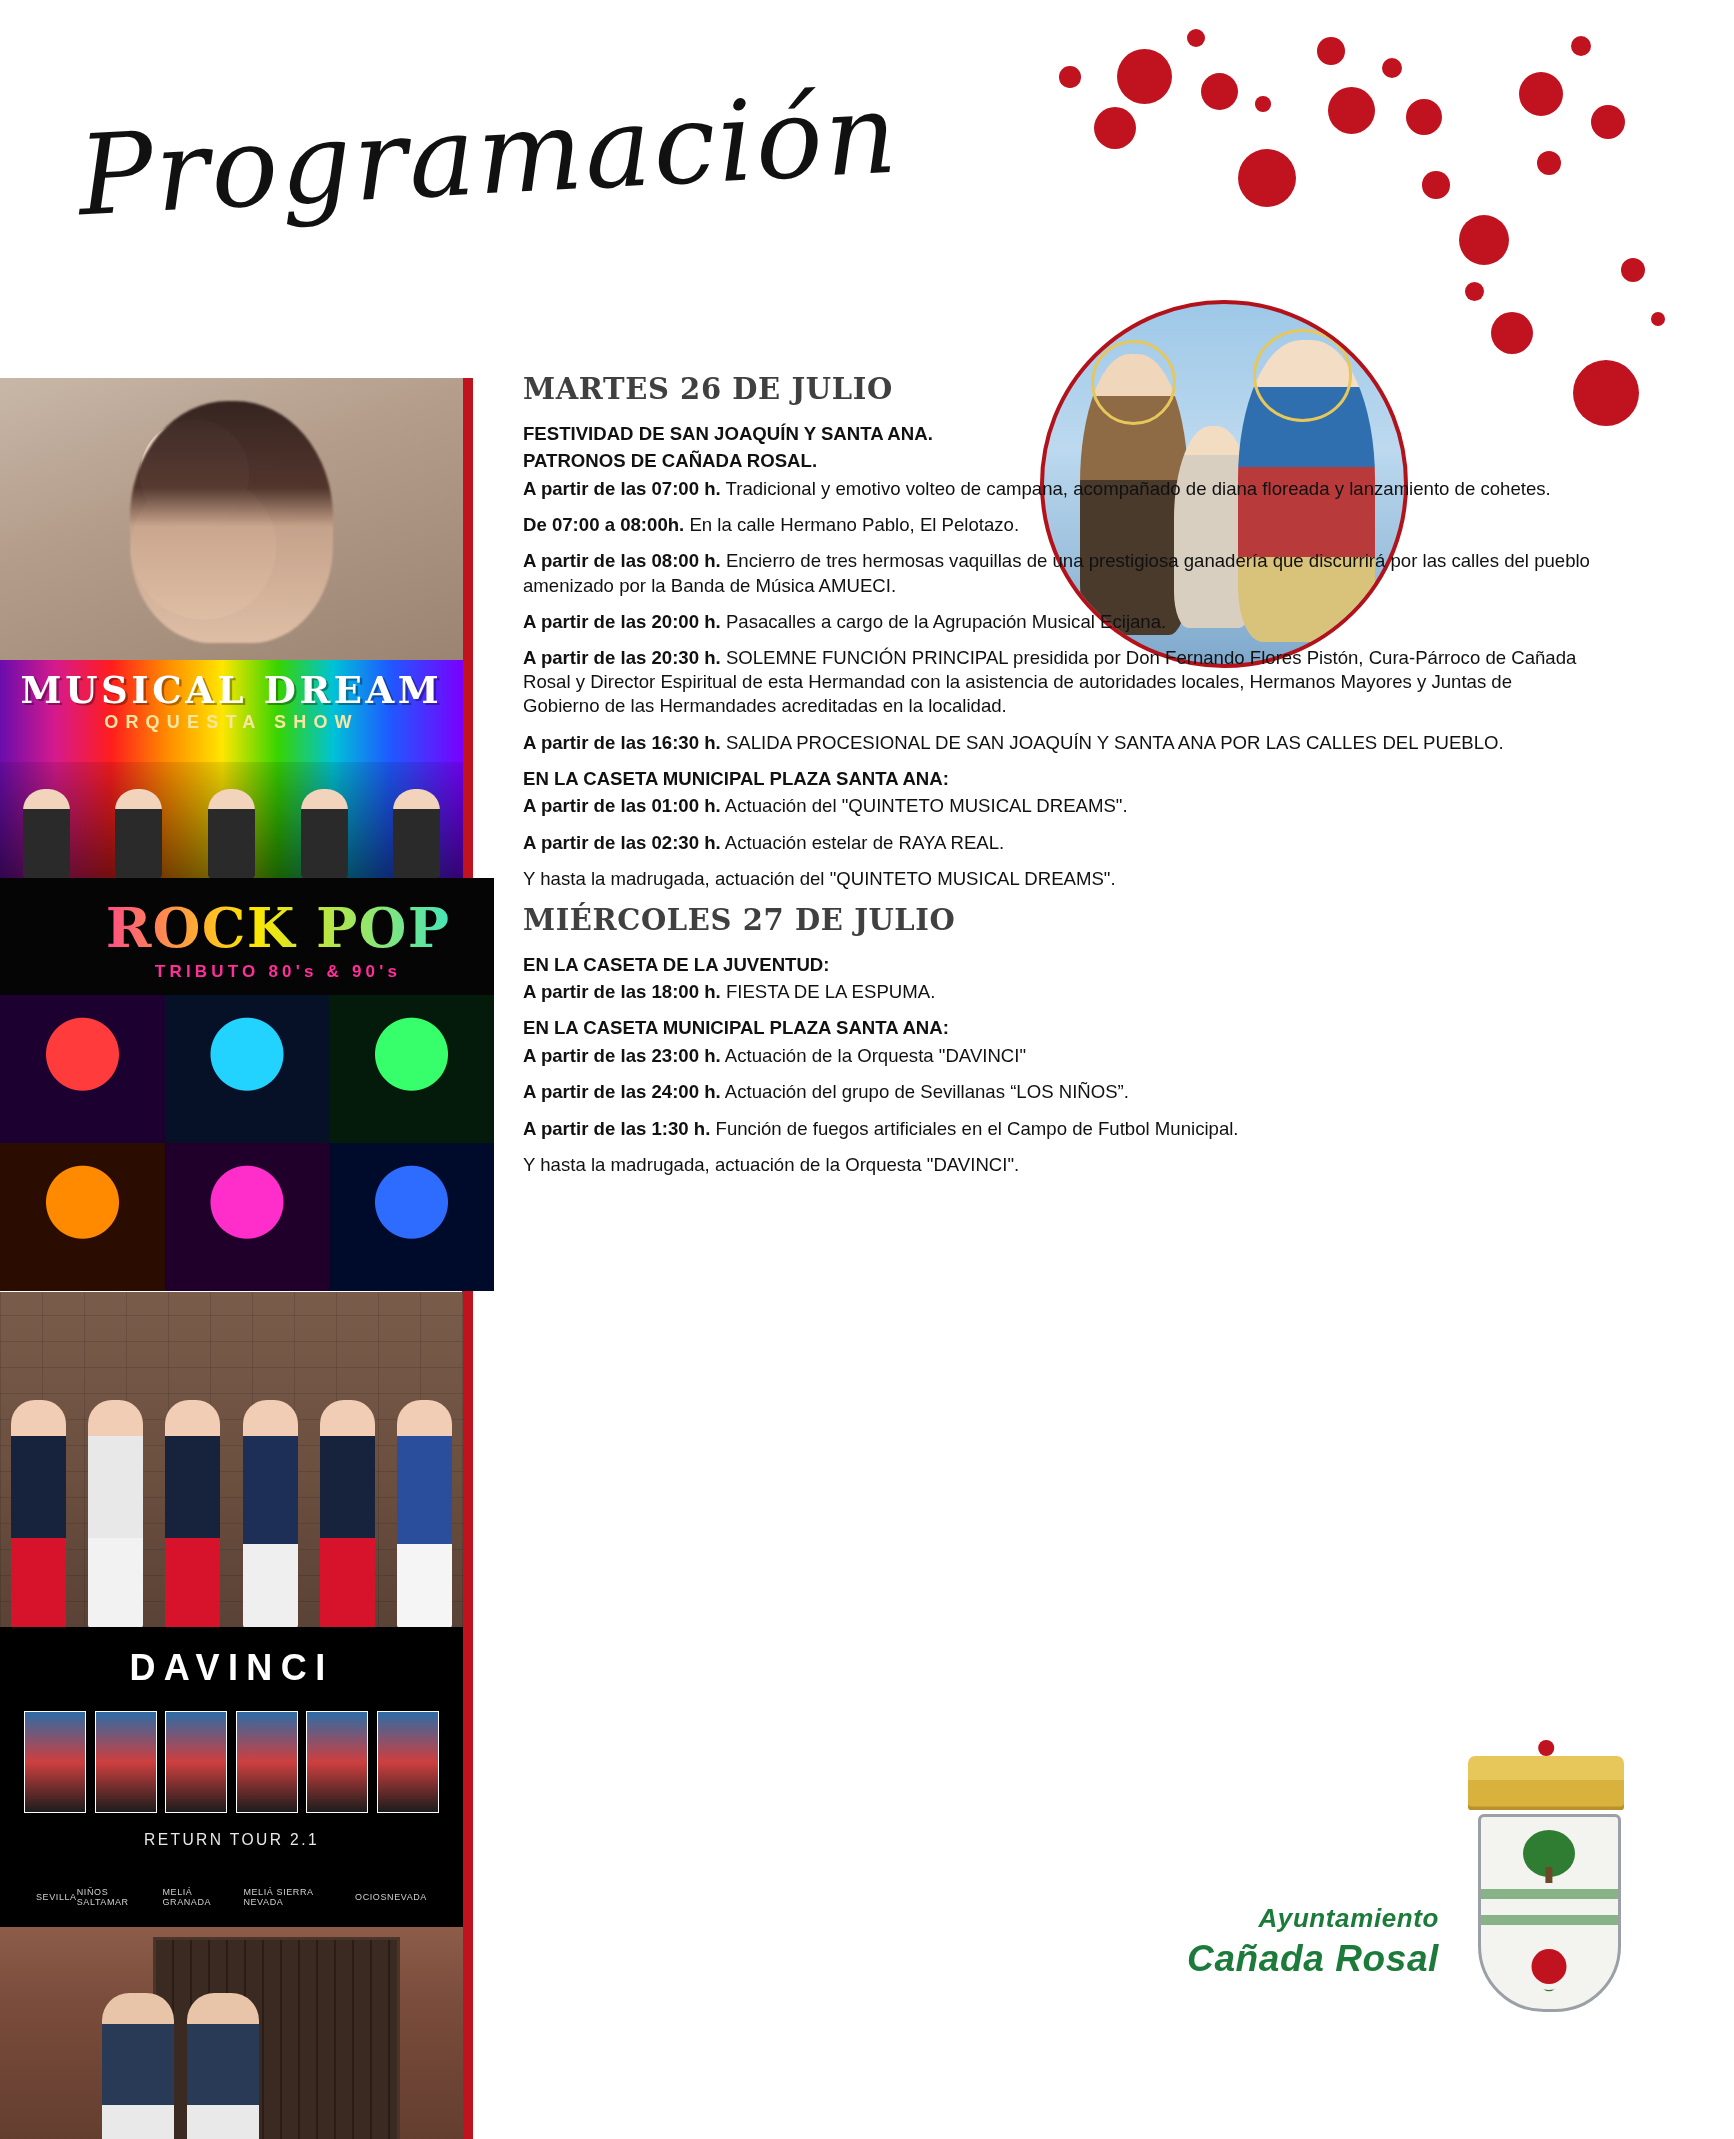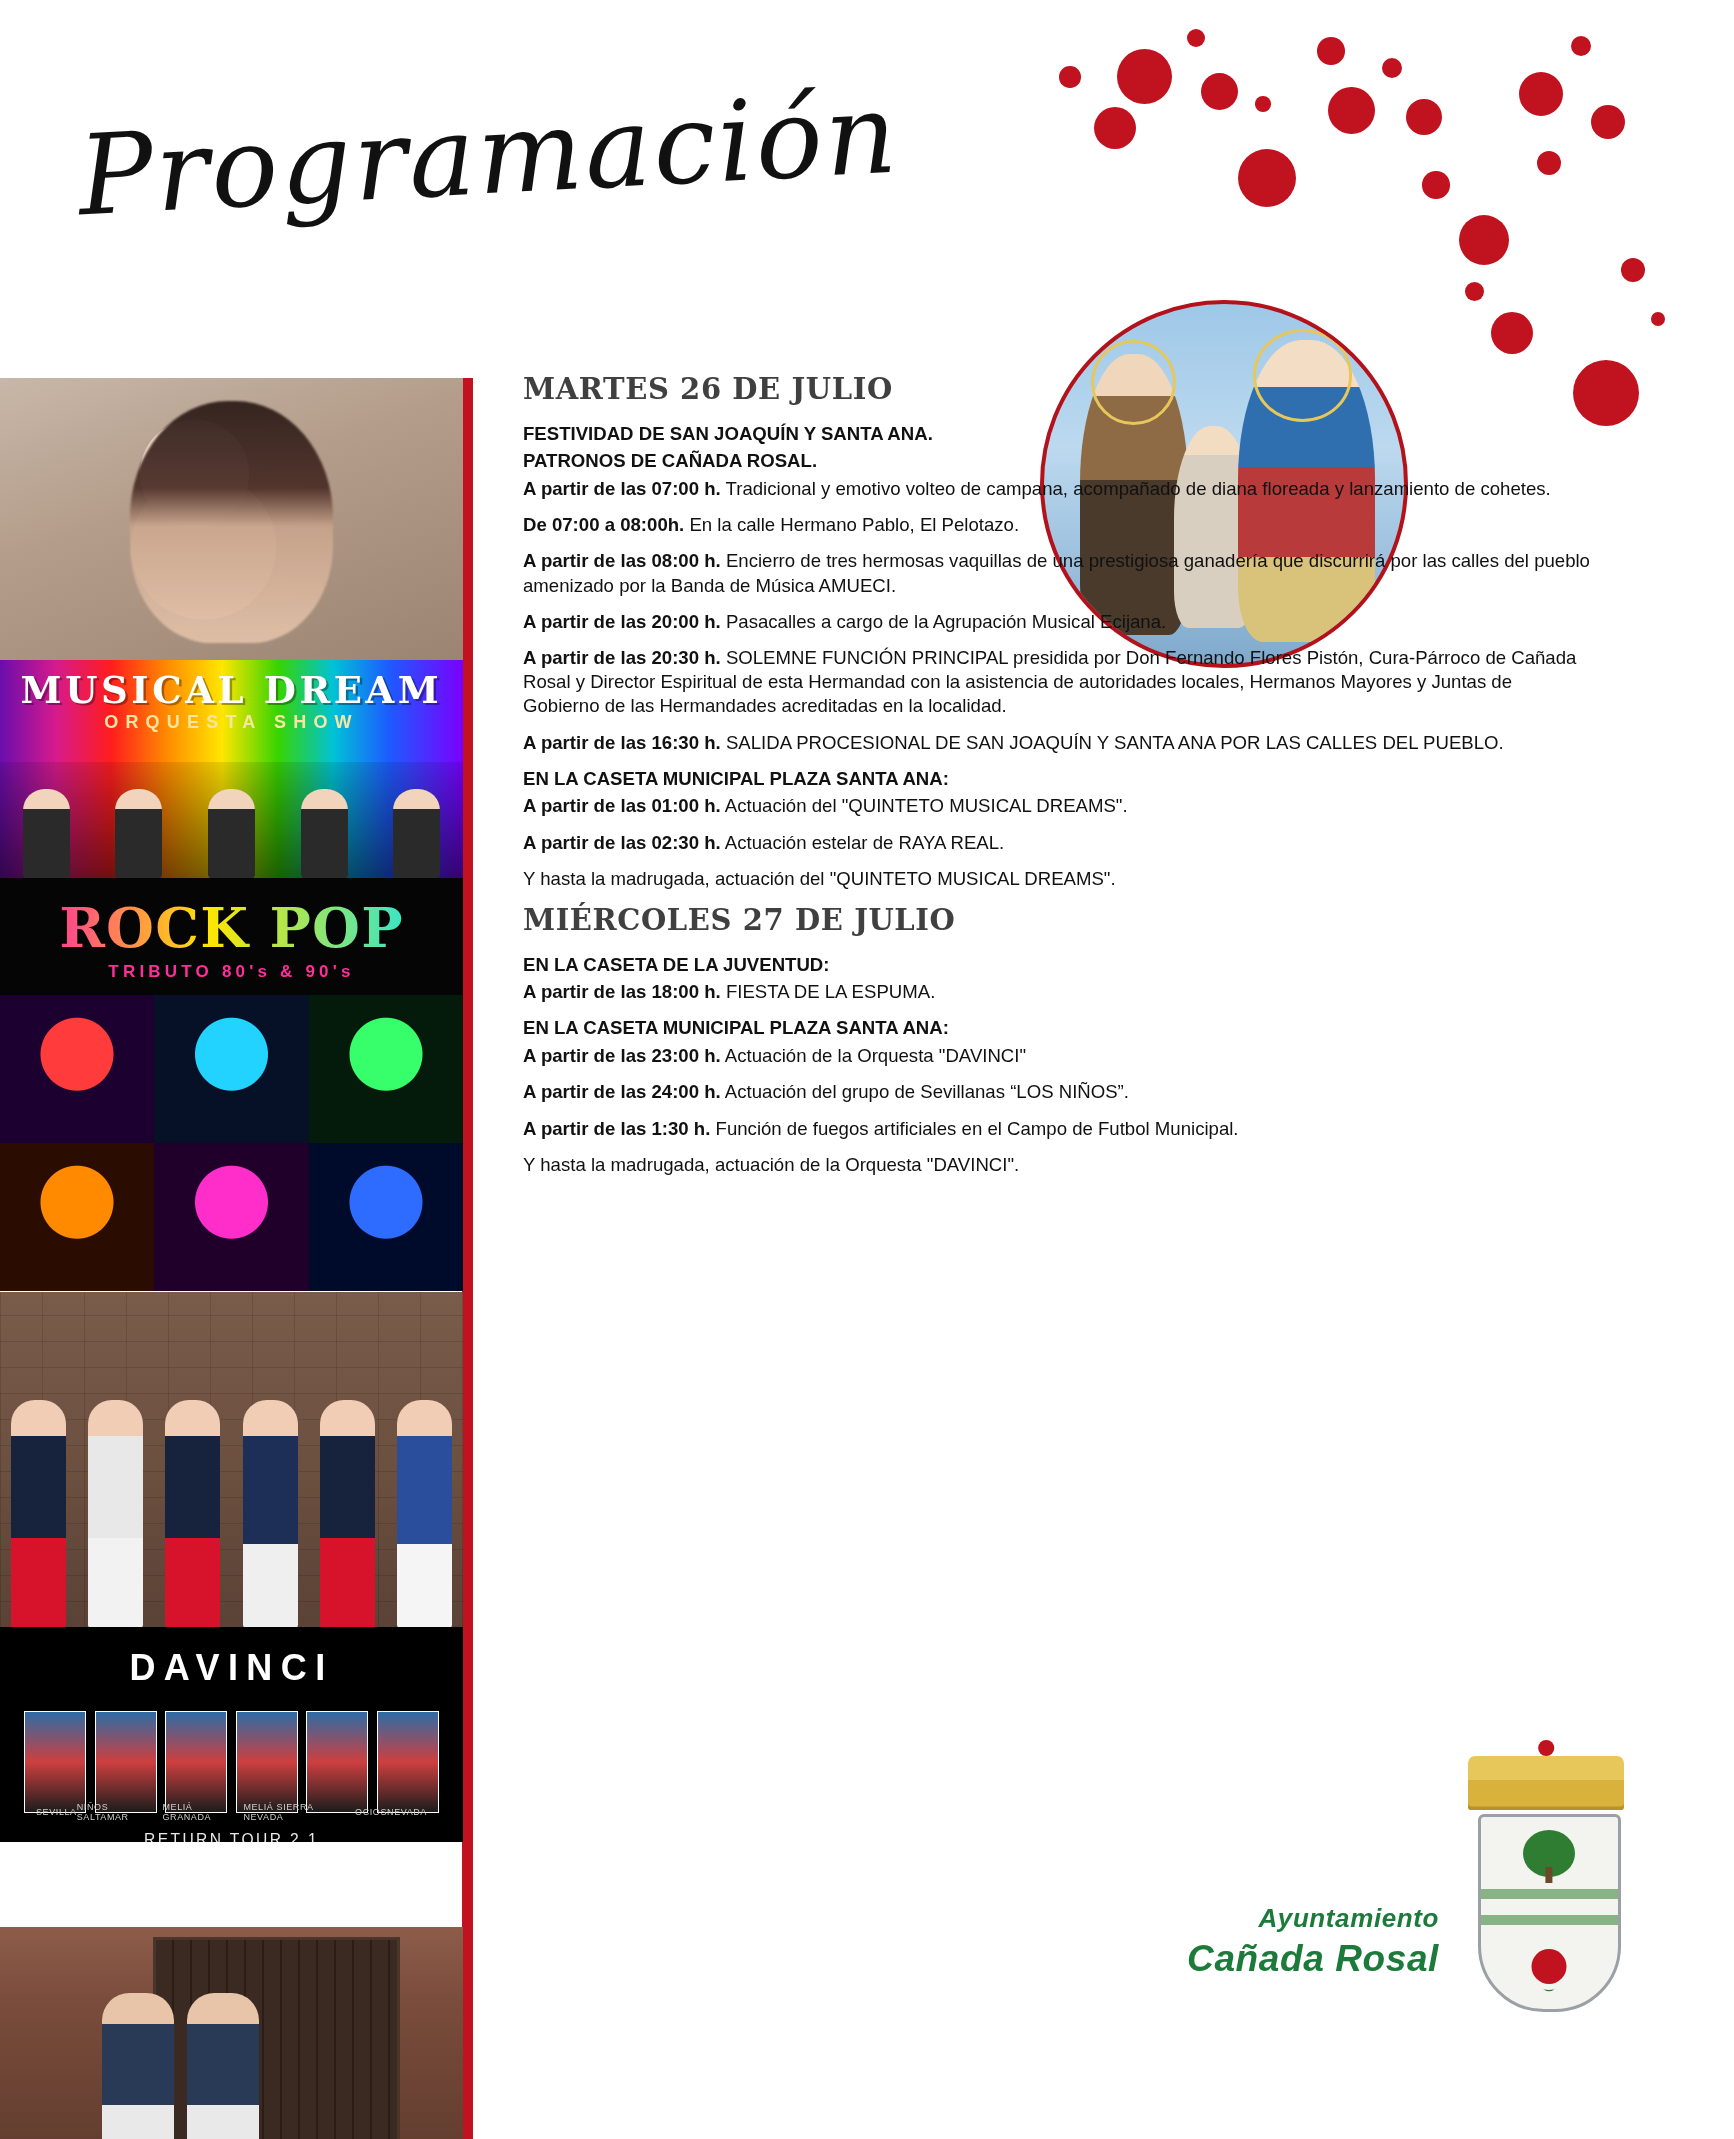--- a/index.html
+++ b/index.html
@@ -131,20 +131,21 @@
     font-size: 18px;
     letter-spacing: 7.2px;
     color: #f6e6a0;
   }
 
   
   .img-rock {
     top: 500px; height: 413px;
     background: #050505;
     position: absolute;
+    padding-left: 31px;
   }
   .img-rock .rp-title {
     position: absolute; top: 17px; width: 100%;
     text-align: center;
     font-family: "DejaVu Serif", serif;
     font-weight: bold;
     font-size: 55px;
     letter-spacing: 1.2px;
     background: linear-gradient(90deg,#ff00c8,#ffe600 45%,#00e5ff);
     -webkit-background-clip: text;
@@ -194,21 +195,21 @@
   .img-group .row i {
     display:block; width:55px; height:228px; border-radius:24px 24px 3.6px 3.6px;
     background: linear-gradient(180deg,#f0cdb4 0 36px,#17233d 36px 138px,#d7122b 138px 100%);
   }
   .img-group .row i:nth-child(2){ background: linear-gradient(180deg,#f0cdb4 0 36px,#e8e8e8 36px 138px,#f2f2f2 138px 100%); }
   .img-group .row i:nth-child(4){ background: linear-gradient(180deg,#f0cdb4 0 36px,#1d2f57 36px 144px,#efefef 144px 100%); }
   .img-group .row i:nth-child(6){ background: linear-gradient(180deg,#f0cdb4 0 36px,#2a4e9b 36px 144px,#f5f5f5 144px 100%); }
 
   
   .img-davinci {
-    top: 1249px; height: 215px;
+    top: 1249px; height: 300px;
     background: #000;
     position: absolute;
   }
   .dav-title {
     top: 20.4px;
     font-size: 36px;
     letter-spacing: 8.4px;
     color: #ffffff;
   }
   .dav-thumbs {

